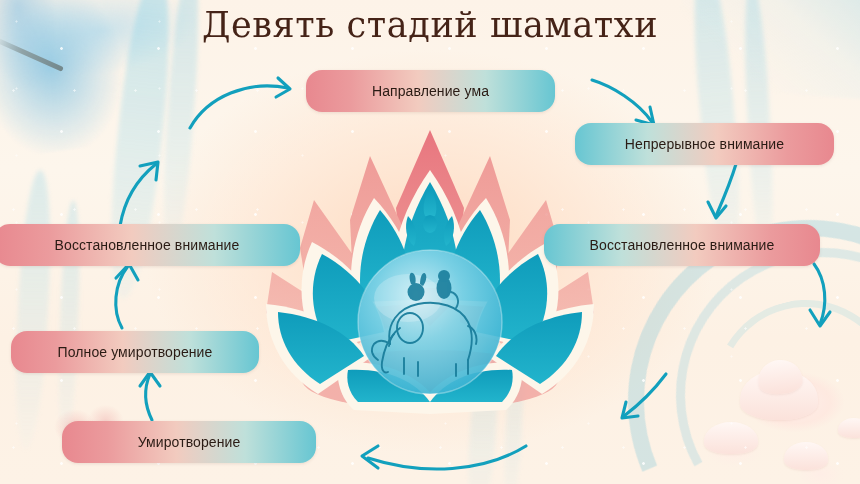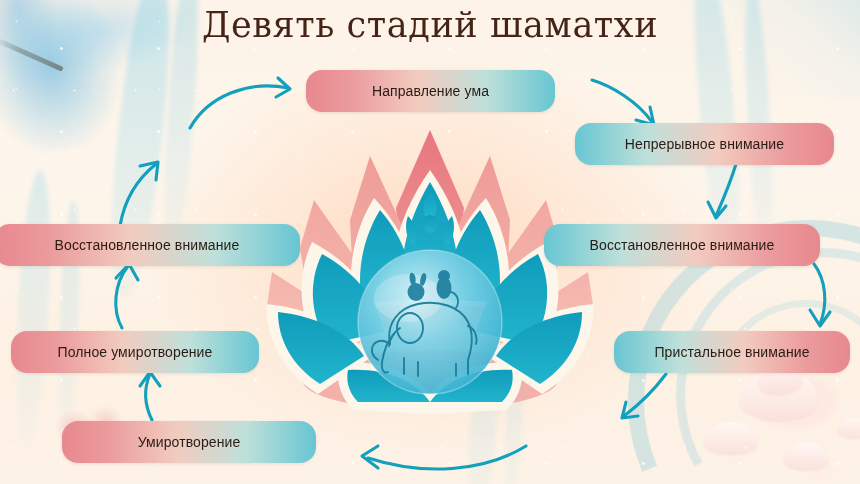--- a/index.html
+++ b/index.html
@@ -319,23 +319,20 @@
 
   <div id="pill-1" class="pill g-pt">
     <span>Направление ума</span>
   </div>
   <div id="pill-2" class="pill g-tp">
     <span>Непрерывное внимание</span>
   </div>
   <div id="pill-3" class="pill g-tp">
     <span>Восстановленное внимание</span>
   </div>
-  <div id="pill-4" class="pill g-tp">
-    <span>Пристальное внимание</span>
-  </div>
   <div id="pill-7" class="pill g-pt">
     <span>Полное умиротворение</span>
   </div>
   <div id="pill-6" class="pill g-pt">
     <span>Умиротворение</span>
   </div>
   <div id="pill-8" class="pill g-pt">
     <span>Восстановленное внимание</span>
   </div>
 

